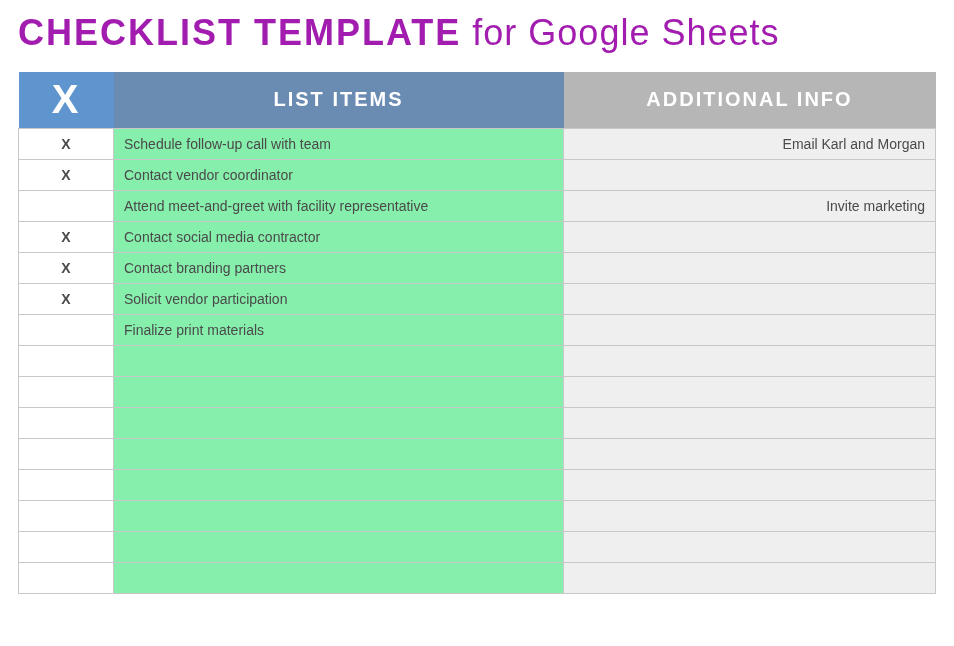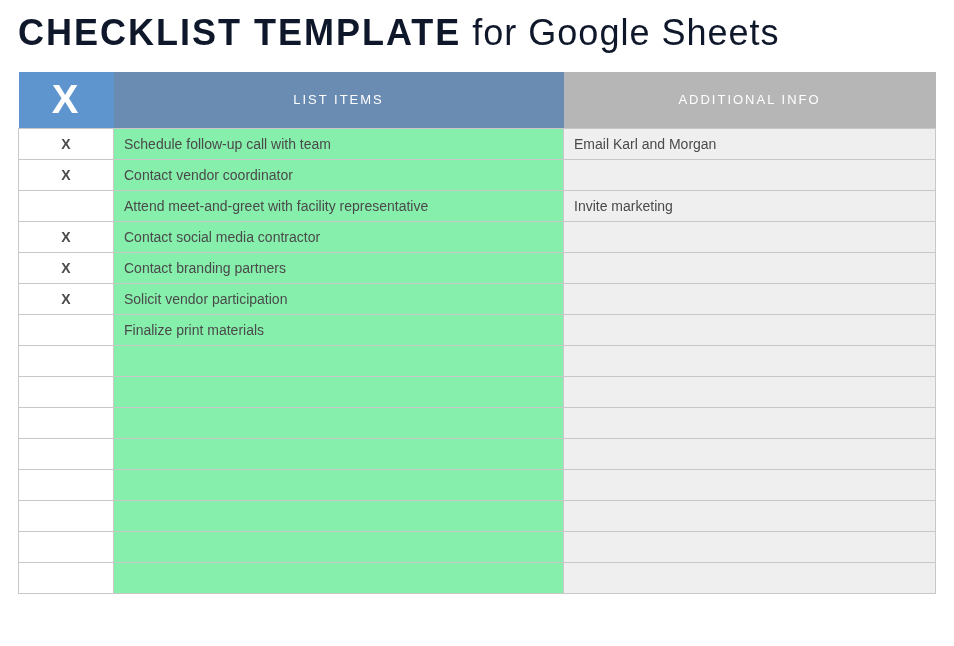--- a/index.html
+++ b/index.html
@@ -10,45 +10,45 @@
     body {
       font-family: "Century Gothic", "Apple Gothic", AppleGothic, "URW Gothic L", "Avant Garde", Futura, sans-serif;
       background: #ffffff;
       width: 954px;
       height: 646px;
       overflow: hidden;
       padding: 12px 18px 0 18px;
     }
     .page-title {
       font-size: 36px;
-      color: #0f172a;
+      color: #a21caf;
       letter-spacing: 1px;
       margin-bottom: 18px;
       font-weight: normal;
     }
     .page-title .bold {
       font-weight: bold;
       letter-spacing: 2px;
     }
     .checklist-table {
       border-collapse: collapse;
       width: 100%;
       table-layout: fixed;
     }
     .checklist-table col.col-check { width: 95px; }
     .checklist-table col.col-item  { width: 450px; }
     .checklist-table col.col-info  { width: auto; }
 
     .header-row th {
       color: #ffffff;
-      font-weight: normal;
+      font-weight: bold;
       text-align: center;
       height: 56px;
       vertical-align: middle;
-      font-size: 13px;
+      font-size: 20px;
       letter-spacing: 2px;
     }
     .th-check {
       background: #5e95cf;
       font-size: 40px !important;
       font-weight: bold !important;
       letter-spacing: 0;
     }
     .th-item {
       background: #6a8bb2;
@@ -71,21 +71,21 @@
       font-weight: bold;
       color: #6a6a6a;
       padding: 0;
     }
     .td-item {
       background: #86efac;
       text-align: left;
     }
     .td-info {
       background: #efefef;
-      text-align: left;
+      text-align: right;
     }
   </style>
 </head>
 <body>
 
 <h1 class="page-title">
   <span class="bold">CHECKLIST TEMPLATE</span><span> for Google Sheets</span>
 </h1>
 
 <table class="checklist-table">

